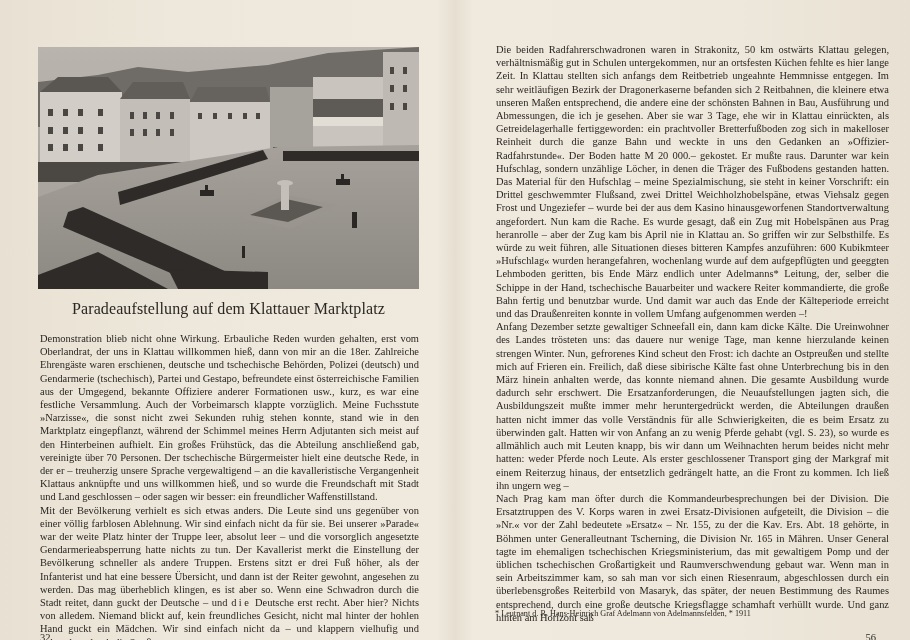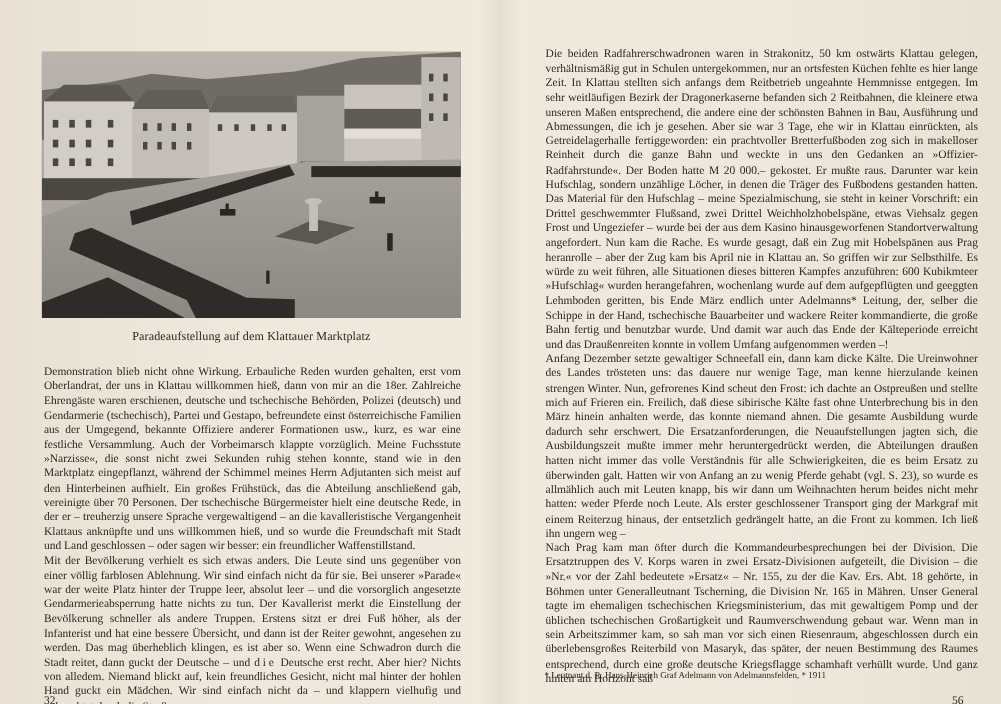--- a/index.html
+++ b/index.html
@@ -3,21 +3,21 @@
 <meta charset="utf-8">
 <style>
   html, body { margin:0; padding:0; }
   body { width:910px; height:640px; overflow:hidden; background:#ebe4d7; font-family:"Liberation Serif","DejaVu Serif",serif; color:#2a2622; }
   .spread { position:relative; width:910px; height:640px; background:linear-gradient(90deg,#e8e1d3 0%,#eee8dc 20%,#efe9de 48%,#e6dfd1 50%,#efe9de 52%,#eee8dc 80%,#e8e1d3 100%); }
   .page { position:absolute; top:16px; height:480px; }
   .left { left:0; width:455px; }
   .right { left:455px; width:455px; }
   .photo { position:absolute; left:38px; top:31px; width:381px; height:242px; background:#8e8a84; overflow:hidden; }
   .photo svg { display:block; }
-  .caption { position:absolute; left:38px; width:381px; top:284px; text-align:center; font-size:11px; letter-spacing:0.1px; }
+  .caption { position:absolute; left:38px; width:381px; top:284px; text-align:center; font-size:16px; letter-spacing:0.1px; }
   .body { position:absolute; font-size:10.45px; line-height:13.2px; text-align:justify; }
   .left .body { left:40px; top:316px; width:379px; }
   .right .body { left:41px; top:27px; width:393px; }
   .body p { margin:0; text-indent:0; }
   .pgnum { position:absolute; font-size:10.5px; top:616px; }
   .left .pgnum { left:40px; }
   .right .pgnum { left:823px; left:auto; right:34px; }
   .footnote { position:absolute; left:40px; top:593px; font-size:8.2px; width:380px; }
   .spaced { letter-spacing:2.5px; }
 </style>

